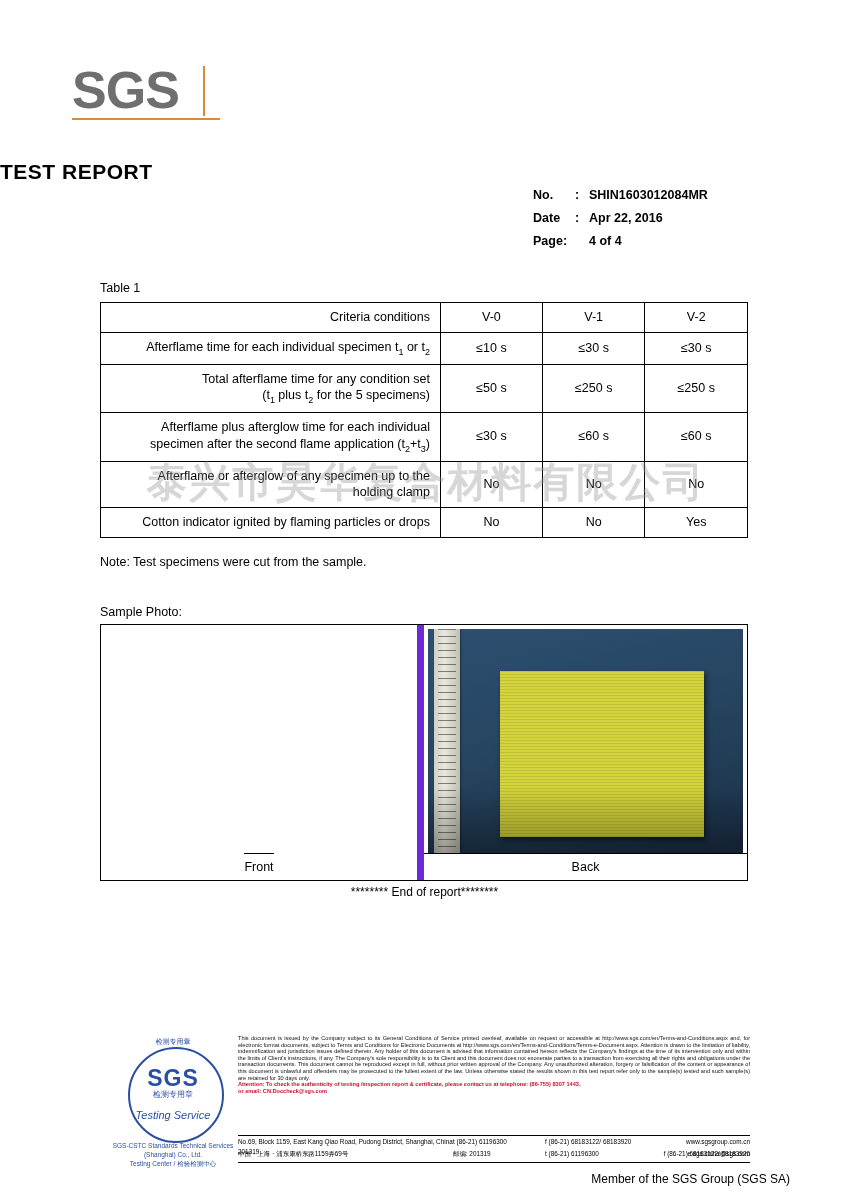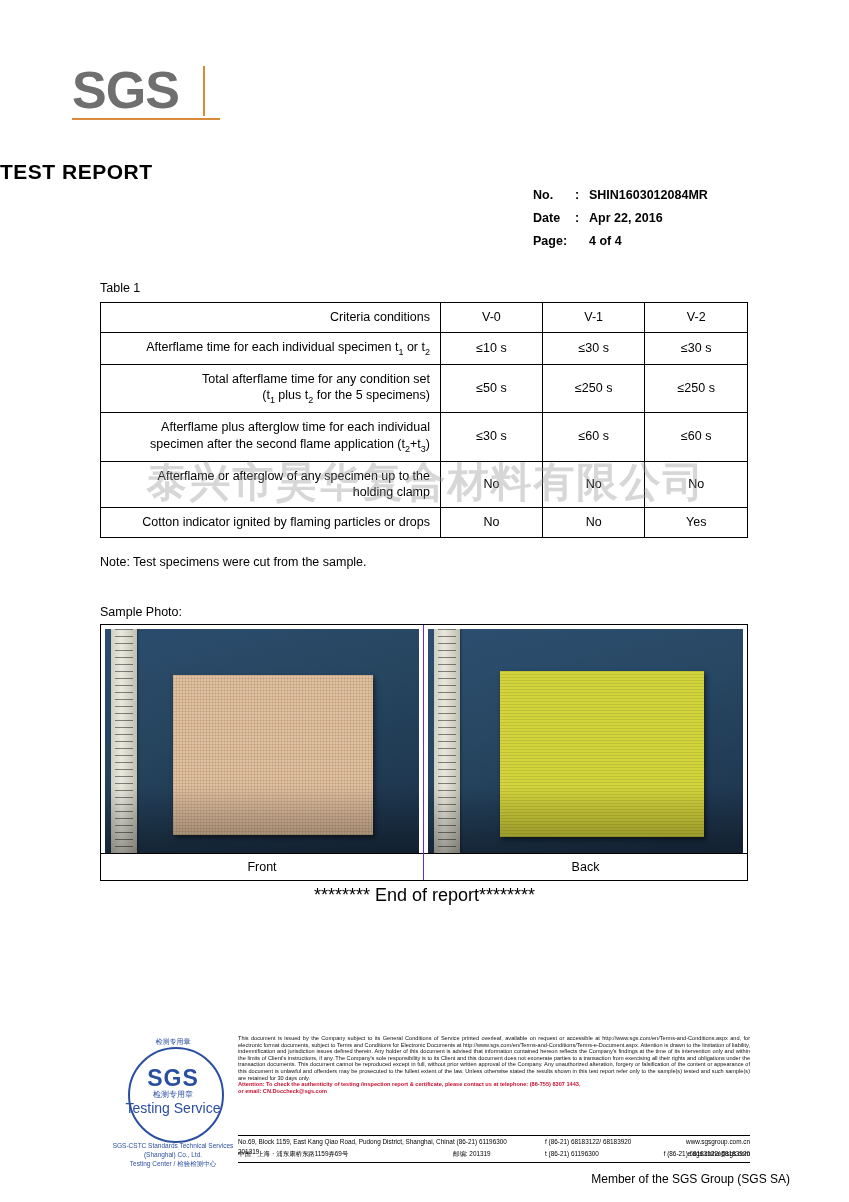--- a/index.html
+++ b/index.html
@@ -139,21 +139,21 @@
     border: 1px solid #000;
     box-sizing: border-box;
     display: flex;
   }
   .photo-cell {
     width: 50%;
     box-sizing: border-box;
     display: flex;
     flex-direction: column;
   }
-  .photo-cell.left { border-right: 1px solid #6d28d9; }
+  .photo-cell.left { border-right: 7px solid #6d28d9; align-items: center; }
   .photo-img {
     flex: 1 1 auto;
     position: relative;
     overflow: hidden;
     margin: 4px 4px 0 4px;
     background: #1c3550;
   }
   .photo-caption {
     height: 26px;
     line-height: 26px;
@@ -216,21 +216,21 @@
     height: 30%;
     background: linear-gradient(to bottom, rgba(0,0,0,0), rgba(0,0,0,.35));
   }
 
   .end-report {
     position: absolute;
     left: 0;
     top: 885px;
     width: 849px;
     text-align: center;
-    font-size: 18px;
+    font-size: 12px;
   }
 
   
   .watermark {
     position: absolute;
     left: 46px;
     top: 455px;
     width: 760px;
     text-align: center;
     font-size: 41px;
@@ -275,24 +275,25 @@
   }
   .stamp-cn {
     position: absolute;
     left: 0; right: 0; top: 52px;
     text-align: center;
     font-size: 8px;
     color: #2a4fa0;
   }
   .stamp-en {
     position: absolute;
-    left: 0; right: 0; top: 63px;
-    text-align: center;
-    font-size: 14px;
+    left: 0; right: 0; top: 72px;
+    text-align: center;
+    font-size: 11px;
     color: #2a4fa0;
+    font-style: italic;
   }
   .stamp-arc-top {
     position: absolute;
     left: 0; right: 0; top: 0;
     text-align: center;
     font-size: 7px;
     color: #2a4fa0;
   }
   .stamp-arc-bot {
     position: absolute;

